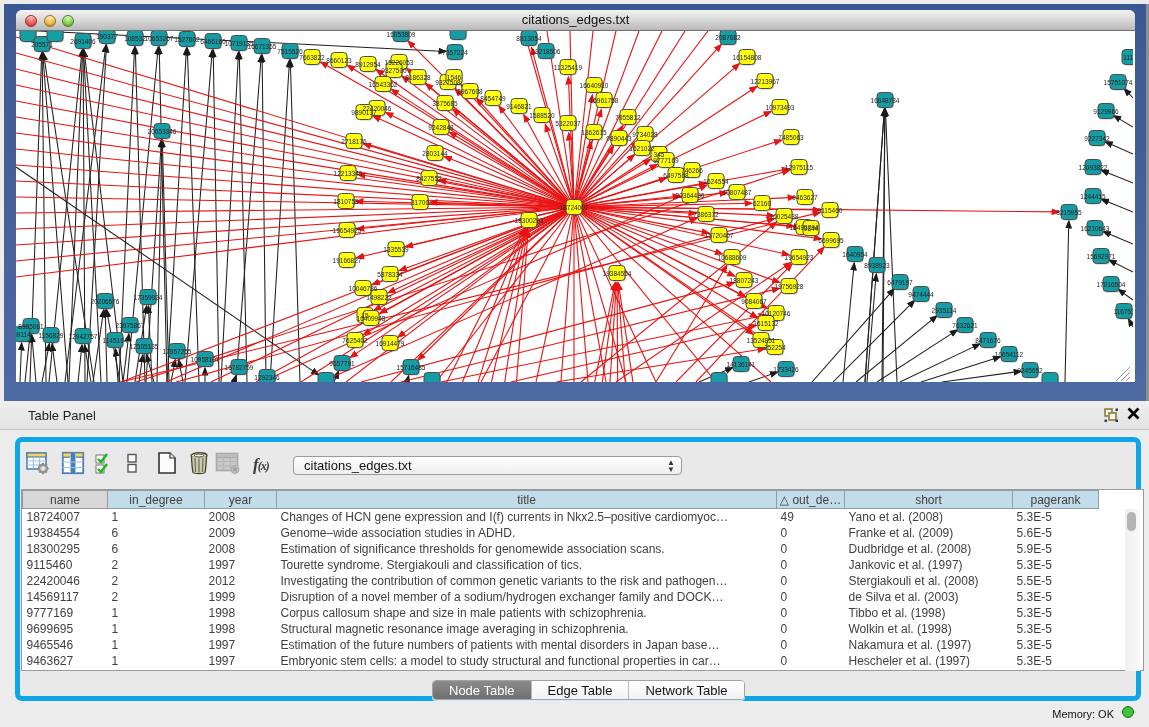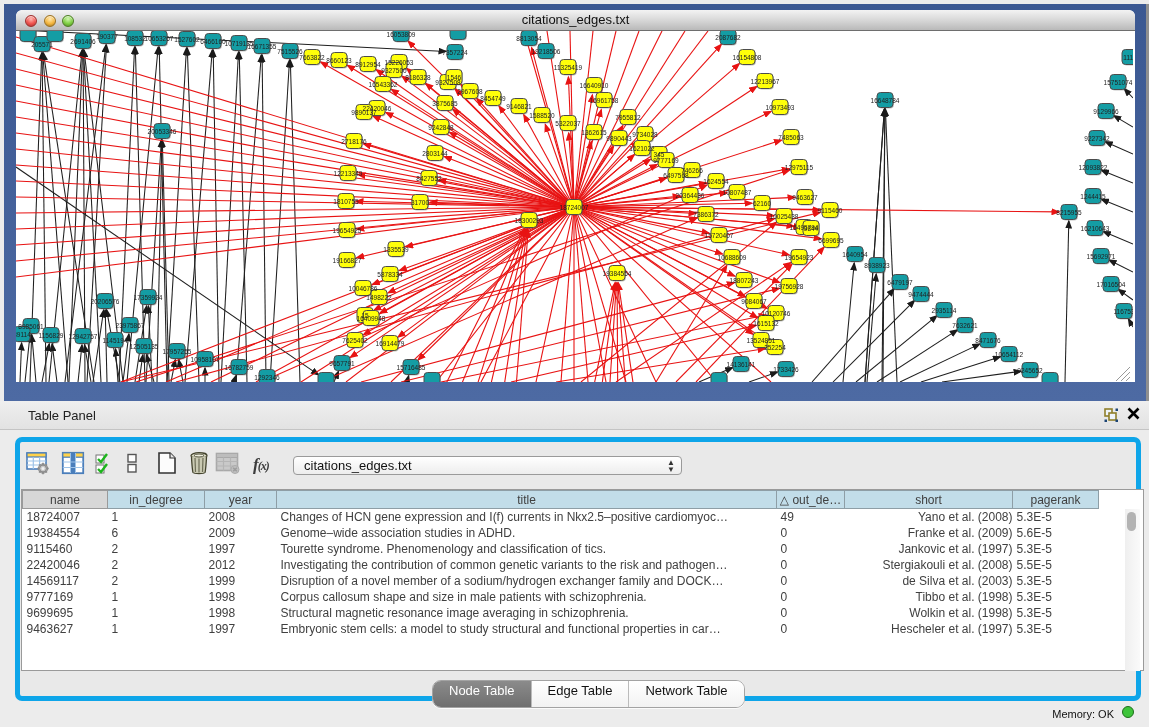--- a/index.html
+++ b/index.html
@@ -26,28 +26,28 @@
 table.data { border-collapse:collapse; width:1076px; table-layout:fixed; font-size:12px; color:#404040; }
 table.data th { height:18px; background:#c2dde9; border:1px solid #8e9ea6; border-top:1px solid #8e9ea6;
   font-weight:normal; font-size:12px; padding:0; text-align:center; }
 table.data th.h0 { background:#d7d7d7; border-color:#9a9a9a; }
 table.data td { height:16px; padding:0 0 0 4px; white-space:nowrap; overflow:hidden; }
 td.c0 { padding-left:4px; }
 td.c1 { padding-left:8px; }
 td.c2 { padding-left:4px; }
 td.c3 { padding-left:9px; }
 td.c4 { padding-left:4px; }
-td.c5 { text-align:right; }
+td.c5 { text-align:left; }
 td.c6 { padding-left:5px; }
 col.c0 { width:85px; } col.c1 { width:97px; } col.c2 { width:72px; } col.c3 { width:500px; }
 col.c4 { width:68px; } col.c5 { width:168px; } col.c6 { width:86px; }
 #vscroll { position:absolute; right:3px; top:19px; width:15px; height:162px; background:linear-gradient(90deg,#efefef,#fafafa); }
 #vthumb { position:absolute; left:2px; top:3px; width:9px; height:19px; background:#b3b3b3; border-radius:5px; }
-#tabs { position:absolute; left:412px; top:238px; height:28px; display:flex; border:1px solid #a3a3a3;
-  border-radius:9px; overflow:hidden; background:#fff; box-shadow:0 1px 0 rgba(255,255,255,.8); }
+#tabs { position:absolute; left:412px; top:238px; height:20px; display:flex; border:1px solid #a3a3a3;
+  border-radius:4px; overflow:hidden; background:#fff; box-shadow:0 1px 0 rgba(255,255,255,.8); }
 #tabs .tab { font-size:13px; color:#111; line-height:19px; padding:0 16px; background:linear-gradient(#fff,#f2f2f2); }
 #tabs .sel { background:linear-gradient(#8b8b8b,#6f6f6f); color:#fff; }
 #tabs .sep { width:1px; background:#bbb; }
 #statusbar { position:absolute; left:0; top:301px; width:1146px; height:25px; }
 #mem { position:absolute; right:32px; top:6px; font-size:11px; color:#111; }
 #memdot { position:absolute; right:12px; top:4px; width:12px; height:12px; border-radius:50%;
   background:#3ec43a; border:1px solid #1e6e1c; }
 </style></head>
 <body>
 <div id="app">
@@ -810,24 +810,33 @@
               <tr>
                 <td class="c0">19384554</td>
                 <td class="c1">6</td>
                 <td class="c2">2009</td>
                 <td class="c3">Genome–wide association studies in ADHD.</td>
                 <td class="c4">0</td>
                 <td class="c5">Franke et al. (2009)</td>
                 <td class="c6">5.6E-5</td>
               </tr>
               <tr>
+                <td class="c0">18300295</td>
+                <td class="c1">6</td>
+                <td class="c2">2008</td>
+                <td class="c3">Estimation of significance thresholds for genomewide association scans.</td>
+                <td class="c4">0</td>
+                <td class="c5">Dudbridge et al. (2008)</td>
+                <td class="c6">5.9E-5</td>
+              </tr>
+              <tr>
                 <td class="c0">9115460</td>
                 <td class="c1">2</td>
                 <td class="c2">1997</td>
-                <td class="c3">Tourette syndrome. Phenomenology and classification of tics.</td>
+                <td class="c3">Tourette syndrome. Stergiakouli and classification of tics.</td>
                 <td class="c4">0</td>
                 <td class="c5">Jankovic et al. (1997)</td>
                 <td class="c6">5.3E-5</td>
               </tr>
               <tr>
                 <td class="c0">22420046</td>
                 <td class="c1">2</td>
                 <td class="c2">2012</td>
                 <td class="c3">Investigating the contribution of common genetic variants to the risk and pathogen…</td>
                 <td class="c4">0</td>
@@ -852,20 +861,29 @@
                 <td class="c5">Tibbo et al. (1998)</td>
                 <td class="c6">5.3E-5</td>
               </tr>
               <tr>
                 <td class="c0">9699695</td>
                 <td class="c1">1</td>
                 <td class="c2">1998</td>
                 <td class="c3">Structural magnetic resonance image averaging in schizophrenia.</td>
                 <td class="c4">0</td>
                 <td class="c5">Wolkin et al. (1998)</td>
+                <td class="c6">5.3E-5</td>
+              </tr>
+              <tr>
+                <td class="c0">9465546</td>
+                <td class="c1">1</td>
+                <td class="c2">1997</td>
+                <td class="c3">Estimation of the future numbers of patients with mental disorders in Japan base…</td>
+                <td class="c4">0</td>
+                <td class="c5">Nakamura et al. (1997)</td>
                 <td class="c6">5.3E-5</td>
               </tr>
               <tr>
                 <td class="c0">9463627</td>
                 <td class="c1">1</td>
                 <td class="c2">1997</td>
                 <td class="c3">Embryonic stem cells: a model to study structural and functional properties in car…</td>
                 <td class="c4">0</td>
                 <td class="c5">Hescheler et al. (1997)</td>
                 <td class="c6">5.3E-5</td>

